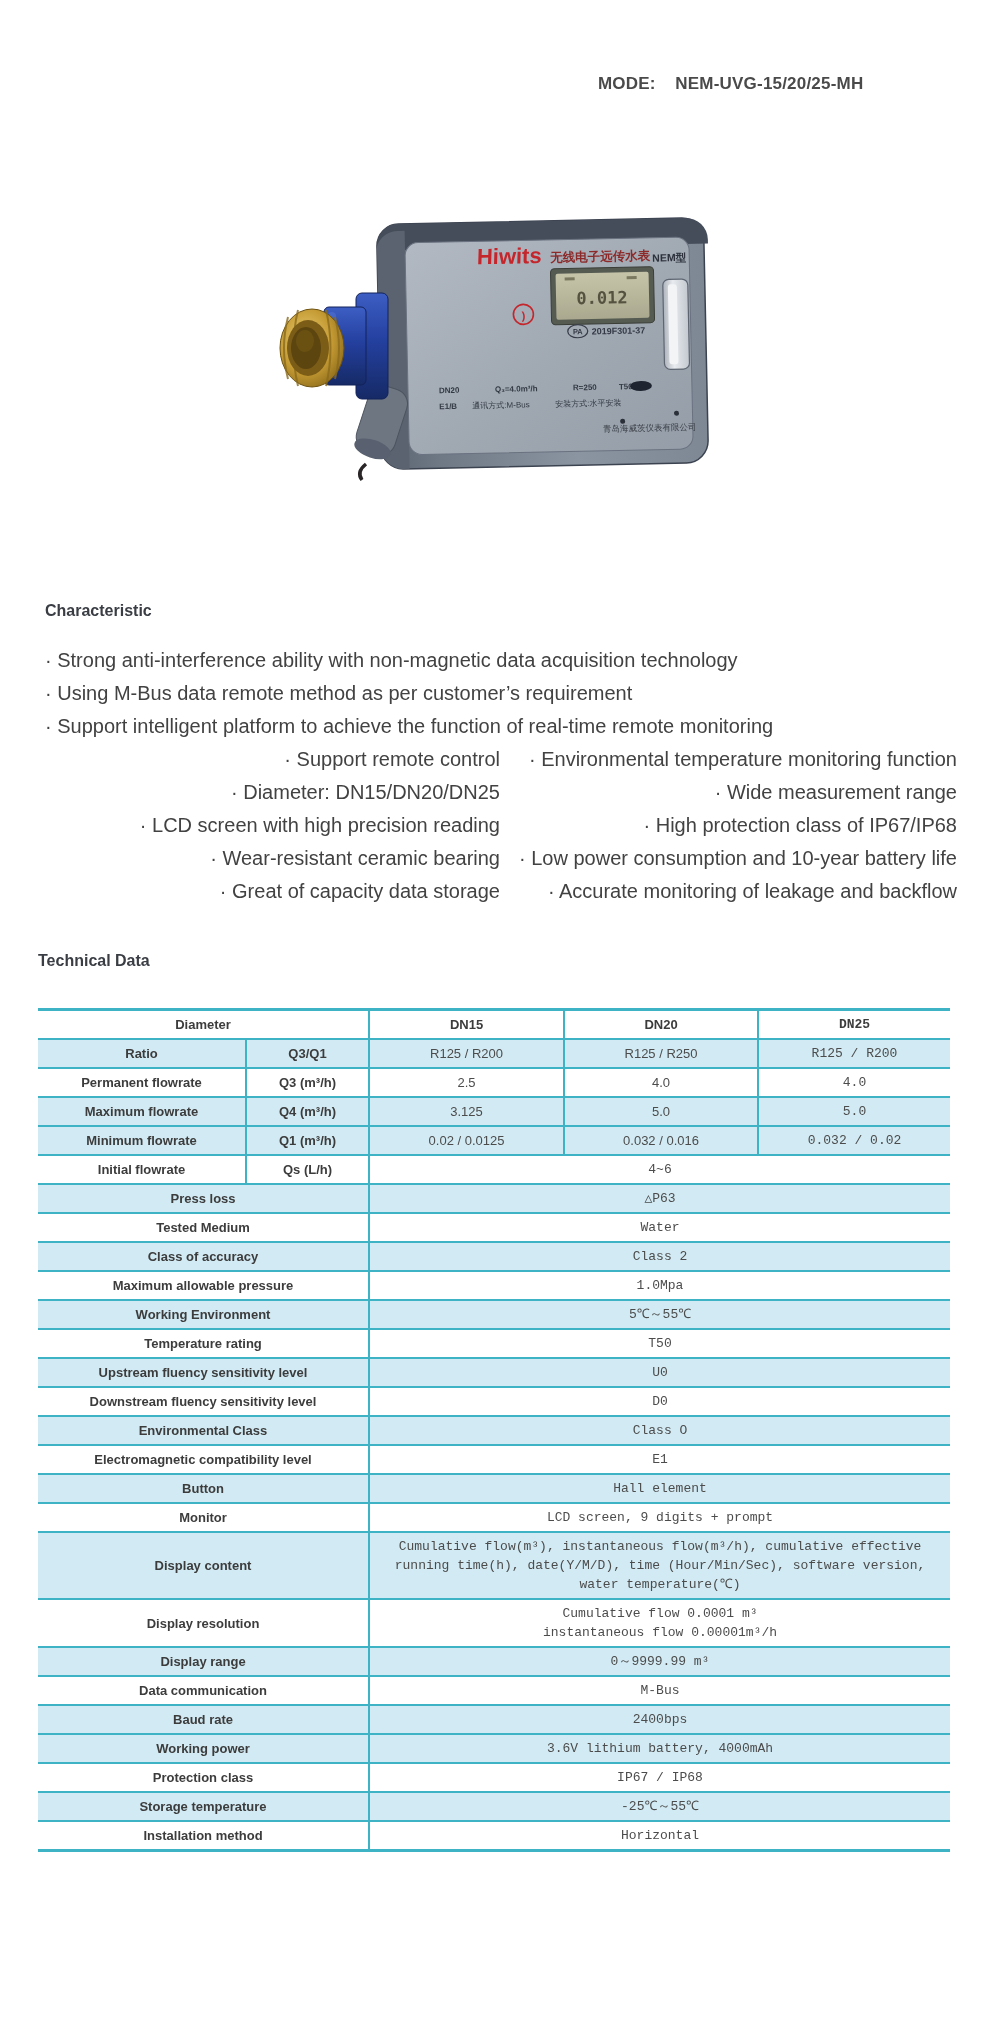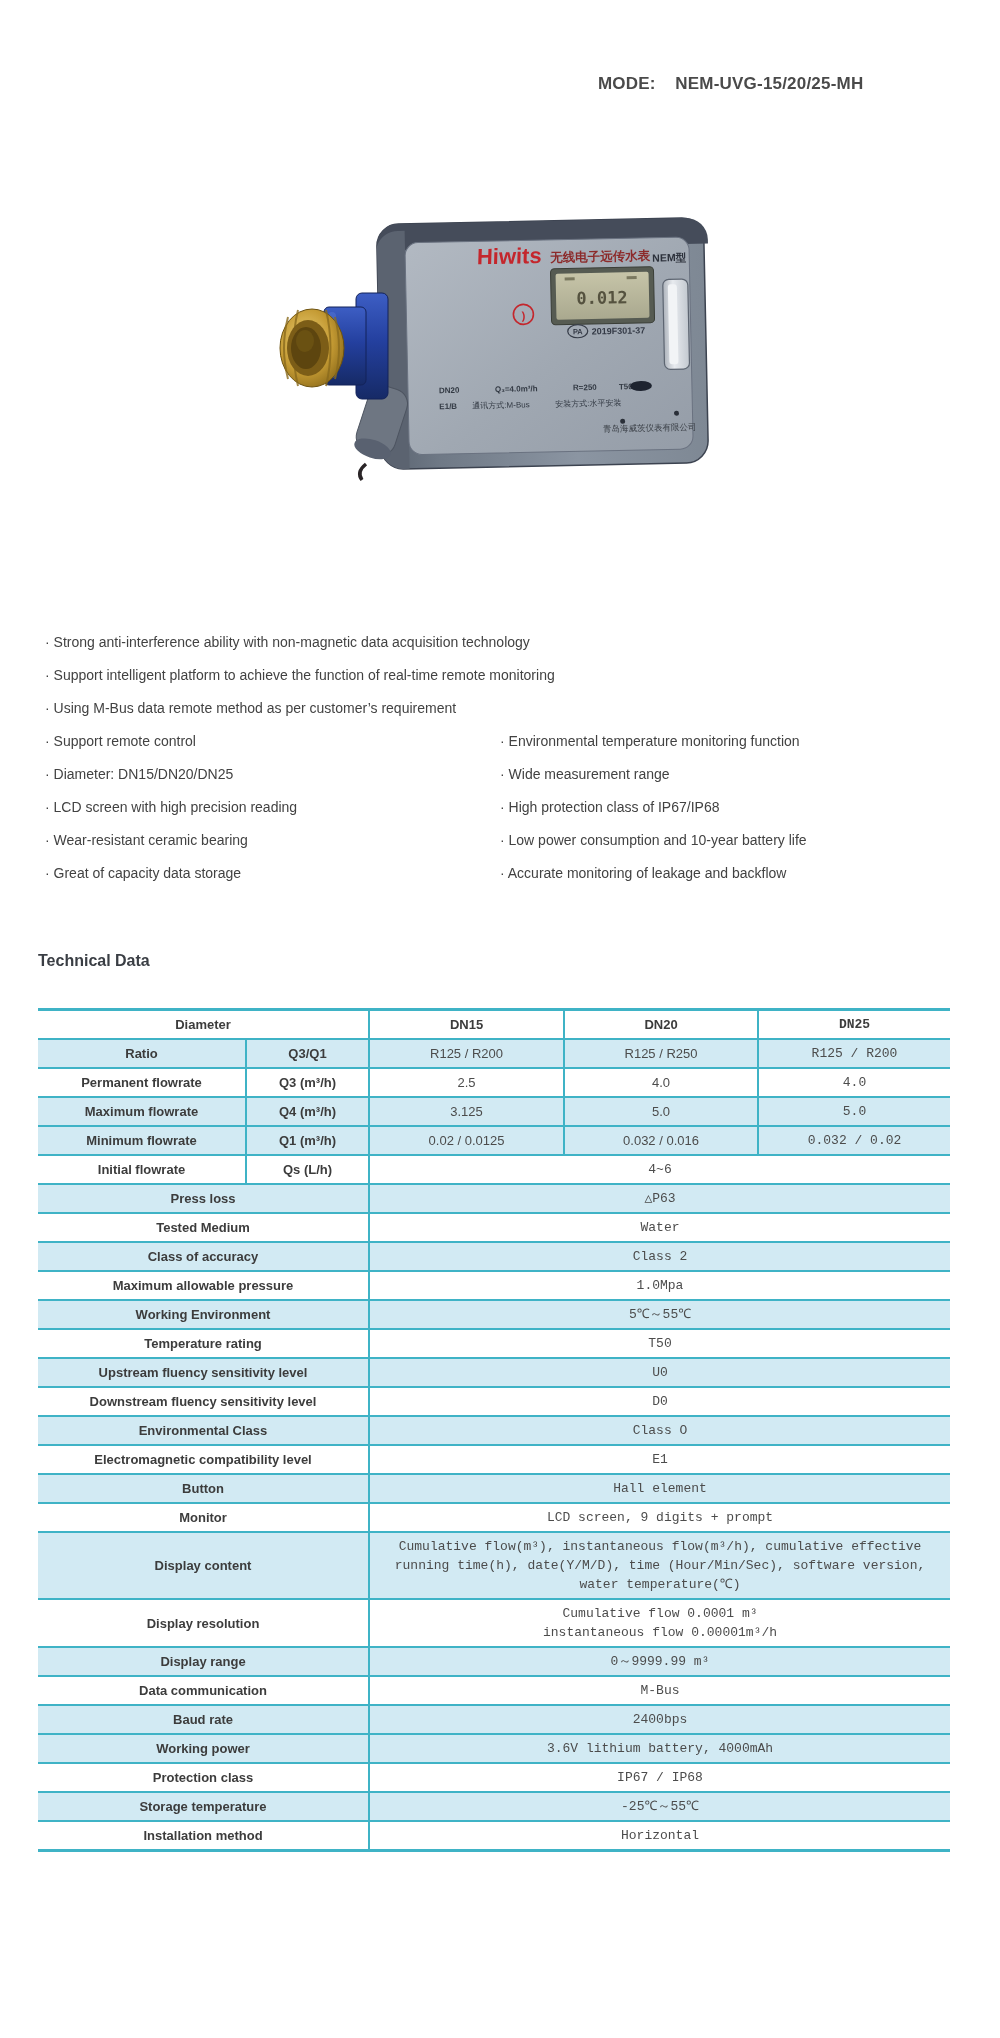--- a/index.html
+++ b/index.html
@@ -11,22 +11,22 @@
   .model-line{
     position:absolute;top:74px;left:598px;font-size:17px;font-weight:700;
     color:#4a4a4a;white-space:pre;letter-spacing:.2px;
   }
   
   .product{position:absolute;left:266px;top:136px;width:470px;height:365px;}
   
   .section-char{position:absolute;left:45px;top:602px;width:912px;}
   .section-title{font-size:16px;font-weight:700;color:#3a3e44;margin:0;}
   .bullets-full{margin-top:24px;}
-  .bullet{font-size:14px;color:#424242;height:33px;line-height:33px;white-space:pre;overflow:hidden;}
-  .bullet-cols{display:grid;grid-template-columns:455px 457px;}
+  .bullet{font-size:20px;color:#424242;height:33px;line-height:33px;white-space:pre;overflow:hidden;}
+  .bullet-cols{display:grid;grid-template-columns:455px 457px;text-align:right;}
   
   .section-tech{position:absolute;left:38px;top:952px;width:912px;}
   .tech-title{}
   table.tech{
     width:912px;border-collapse:collapse;table-layout:fixed;margin-top:38px;
     font-size:13px;border-top:3px solid #3fb3c6;border-bottom:3px solid #3fb3c6;
   }
   table.tech td{
     border:2px solid #3fb3c6;text-align:center;vertical-align:middle;
     padding:4px 8px;line-height:19px;color:#4c4c4c;height:19px;
@@ -148,24 +148,25 @@
         <ellipse cx="46" cy="212" rx="32" ry="39" fill="url(#brassGrad)" stroke="#6d520f" stroke-width="1"></ellipse>
         <path d="M22 181 q-8 31 0 62 M32 174 q-9 38 0 76 M60 174 q9 38 0 76 M69 181 q8 31 0 62" stroke="#8a6a1d" stroke-width="2" fill="none" opacity="0.8"></path>
         <ellipse cx="42" cy="212" rx="21" ry="28" fill="#7c5d17"></ellipse>
         <ellipse cx="40" cy="212" rx="15" ry="21" fill="#5d450f"></ellipse>
         <ellipse cx="39" cy="205" rx="9" ry="11" fill="#6b5213" opacity="0.9"></ellipse>
       </g>
     </svg>
   </div>
 
   <div class="section-char">
+    <h2 class="section-title">Characteristic</h2>
     <div class="bullets-full">
         <div class="bullet">· Strong anti-interference ability with non-magnetic data acquisition technology</div>
+        <div class="bullet">· Using M-Bus data remote method as per customer’s requirement</div>
         <div class="bullet">· Support intelligent platform to achieve the function of real-time remote monitoring</div>
-        <div class="bullet">· Using M-Bus data remote method as per customer’s requirement</div>
       </div>
     <div class="bullet-cols">
       <div>
           <div class="bullet">· Support remote control</div>
           <div class="bullet">· Diameter: DN15/DN20/DN25</div>
           <div class="bullet">· LCD screen with high precision reading</div>
           <div class="bullet">· Wear-resistant ceramic bearing</div>
           <div class="bullet">· Great of capacity data storage</div>
         </div>
       <div>

